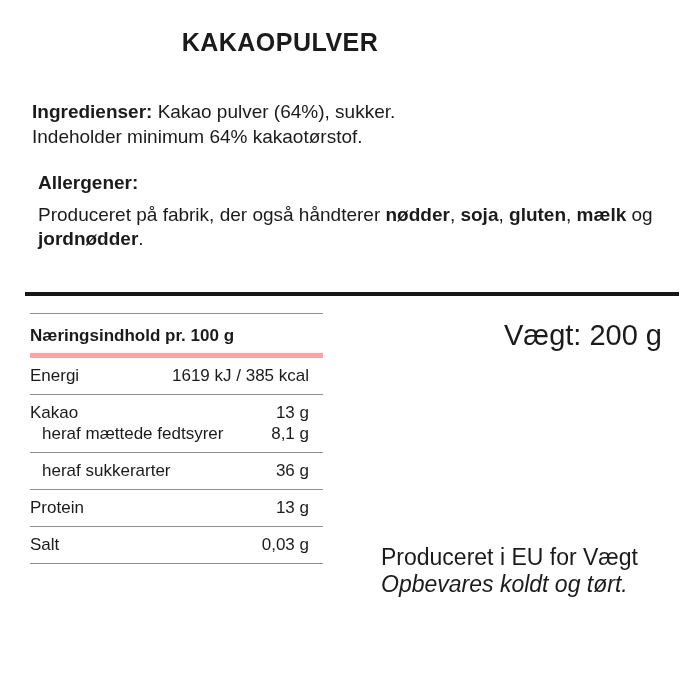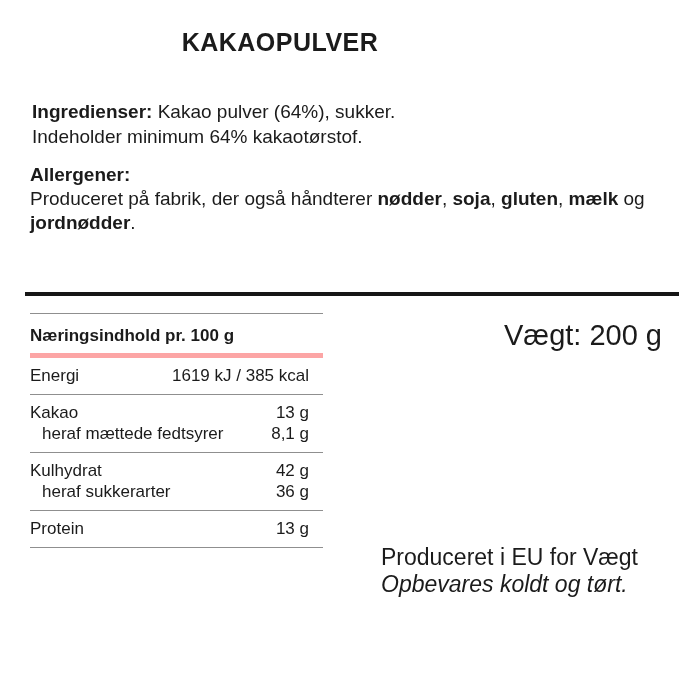--- a/index.html
+++ b/index.html
@@ -19,21 +19,21 @@
     font-size: 25px; font-weight: 700; letter-spacing: 0.5px;
   }
   .ingredients {
     position: absolute; left: 30px; top: 97px; right: 30px;
     margin: 2px; font-size: 19px; line-height: 25px;
   }
   .allergens {
     position: absolute; left: 30px; top: 163px; right: 30px;
     font-size: 19px; line-height: 24px;
   }
-  .allergens p { margin: 0; }
+  .allergens p { margin: 8px; }
   .allergens .heading { font-weight: 700; }
   .divider {
     position: absolute; left: 25px; top: 292px;
     width: 654px; height: 4px; background: #161616;
   }
   .nutrition {
     position: absolute; left: 30px; top: 313px; width: 293px;
     border-top: 1px solid #8f8f8f;
     font-size: 17px;
   }
@@ -94,37 +94,39 @@
           <span class="lbl">Kakao</span>
           <span class="val">13 g</span>
         </div>
       <div class="nt-line sub">
           <span class="lbl">heraf mættede fedtsyrer</span>
           <span class="val">8,1 g</span>
         </div>
     </div>
 
     <div class="nt-row">
-      <div class="nt-line">
-          <span class="lbl">Kulhydrat</span>
-          <span class="val">42 g</span>
-        </div>
       <div class="nt-line sub">
           <span class="lbl">heraf sukkerarter</span>
           <span class="val">36 g</span>
         </div>
     </div>
 
     <div class="nt-row">
       <div class="nt-line">
           <span class="lbl">Protein</span>
           <span class="val">13 g</span>
         </div>
     </div>
 
+    <div class="nt-row">
+      <div class="nt-line">
+          <span class="lbl">Salt</span>
+          <span class="val">0,03 g</span>
+        </div>
+    </div>
   </div>
 
   <div class="weight">Vægt: 200 g</div>
 
   <div class="footer">
     <div>Produceret i EU for Vægt</div>
     <div class="it">Opbevares koldt og tørt.</div>
   </div>
 
 </div>

